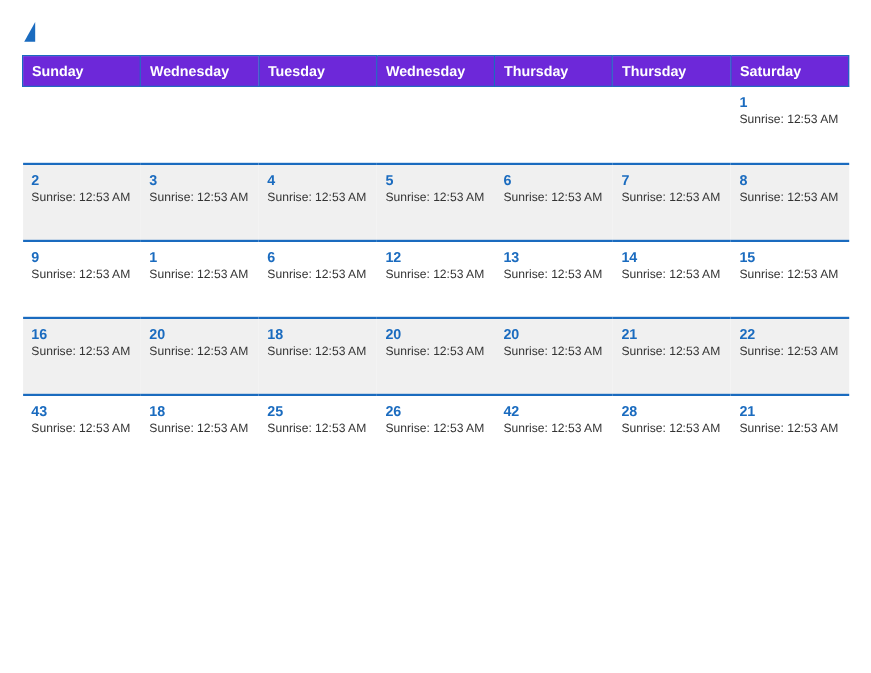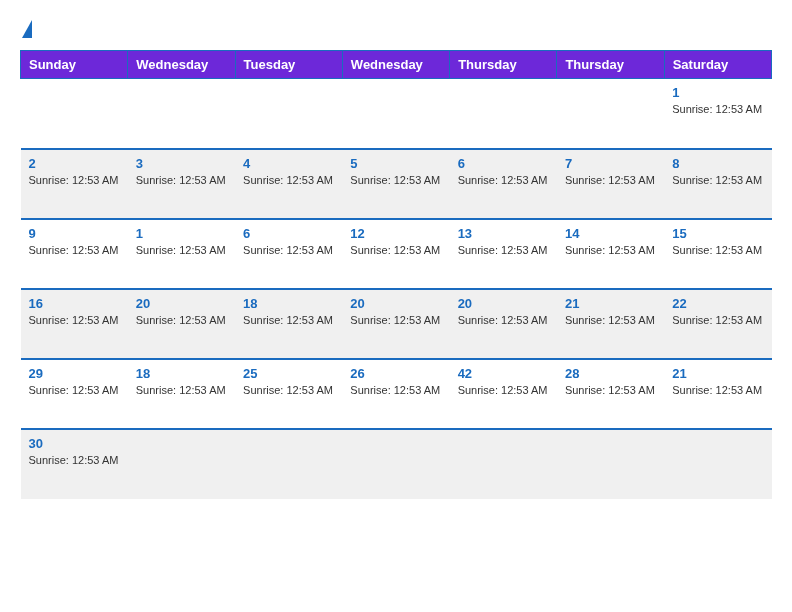--- a/index.html
+++ b/index.html
@@ -218,21 +218,21 @@
           <span class="day-number">21</span>
           <div class="sunrise-text">Sunrise: 12:53 AM</div>
         </td>
         <td>
           <span class="day-number">22</span>
           <div class="sunrise-text">Sunrise: 12:53 AM</div>
         </td>
       </tr>
       <tr class="week-separator row-light">
         <td>
-          <span class="day-number">29</span>
+          <span class="day-number">43</span>
           <div class="sunrise-text">Sunrise: 12:53 AM</div>
         </td>
         <td>
           <span class="day-number">18</span>
           <div class="sunrise-text">Sunrise: 12:53 AM</div>
         </td>
         <td>
           <span class="day-number">25</span>
           <div class="sunrise-text">Sunrise: 12:53 AM</div>
         </td>
@@ -245,27 +245,15 @@
           <div class="sunrise-text">Sunrise: 12:53 AM</div>
         </td>
         <td>
           <span class="day-number">28</span>
           <div class="sunrise-text">Sunrise: 12:53 AM</div>
         </td>
         <td>
           <span class="day-number">21</span>
           <div class="sunrise-text">Sunrise: 12:53 AM</div>
         </td>
-      </tr>
-      <tr class="week-separator row-gray">
-        <td>
-          <span class="day-number">30</span>
-          <div class="sunrise-text">Sunrise: 12:53 AM</div>
-        </td>
-        <td></td>
-        <td></td>
-        <td></td>
-        <td></td>
-        <td></td>
-        <td></td>
       </tr>
     </tbody>
 </table>
 
 </body></html>

